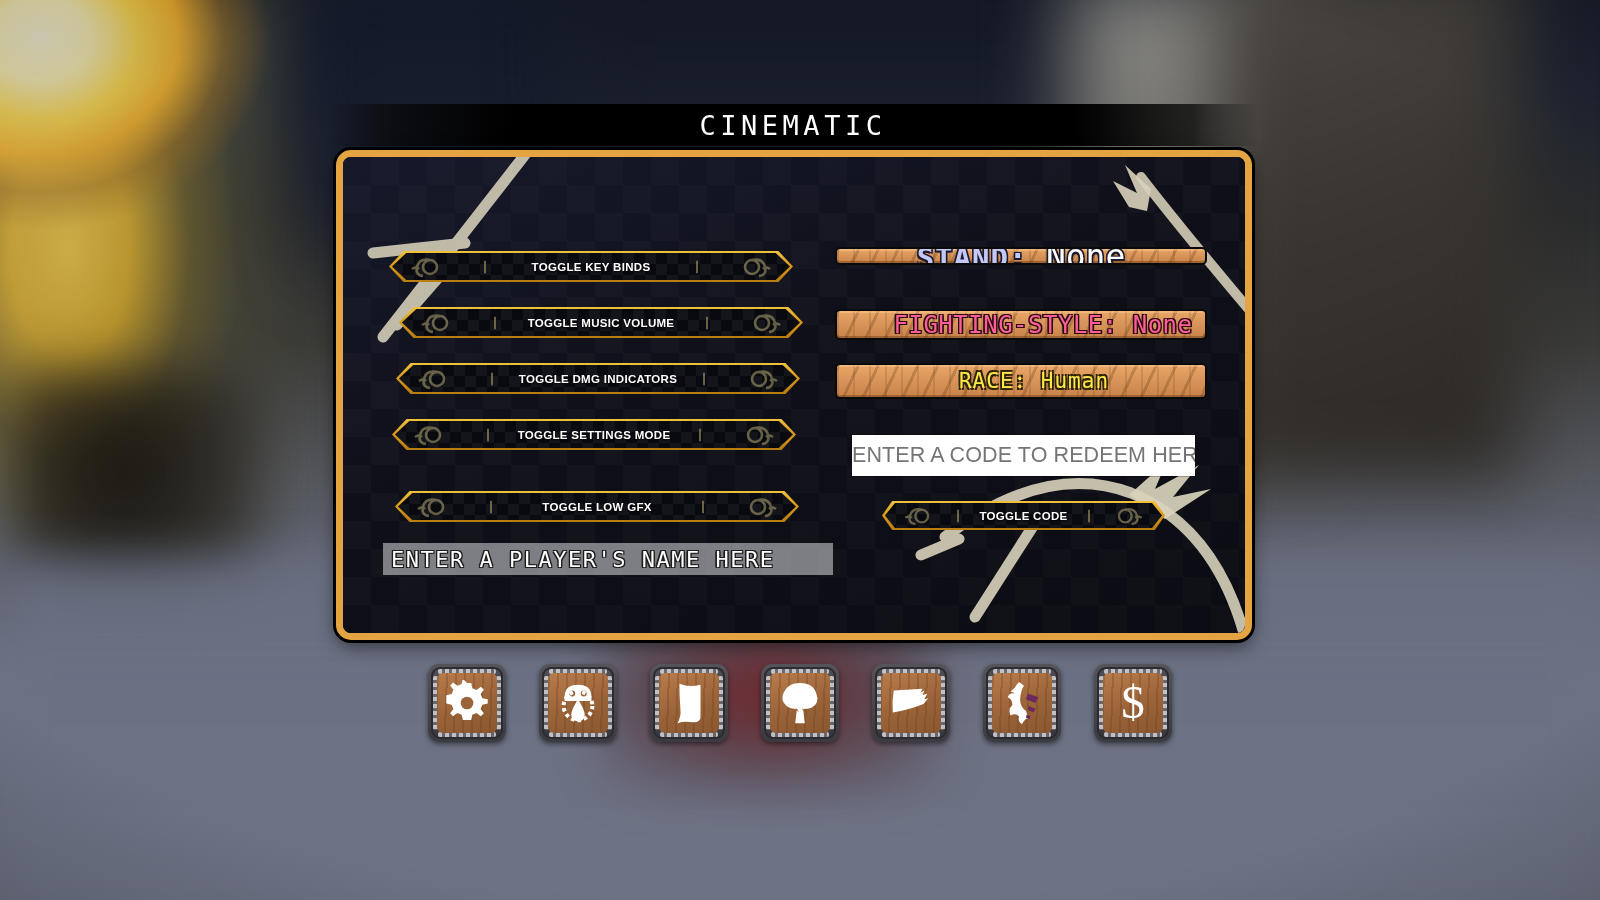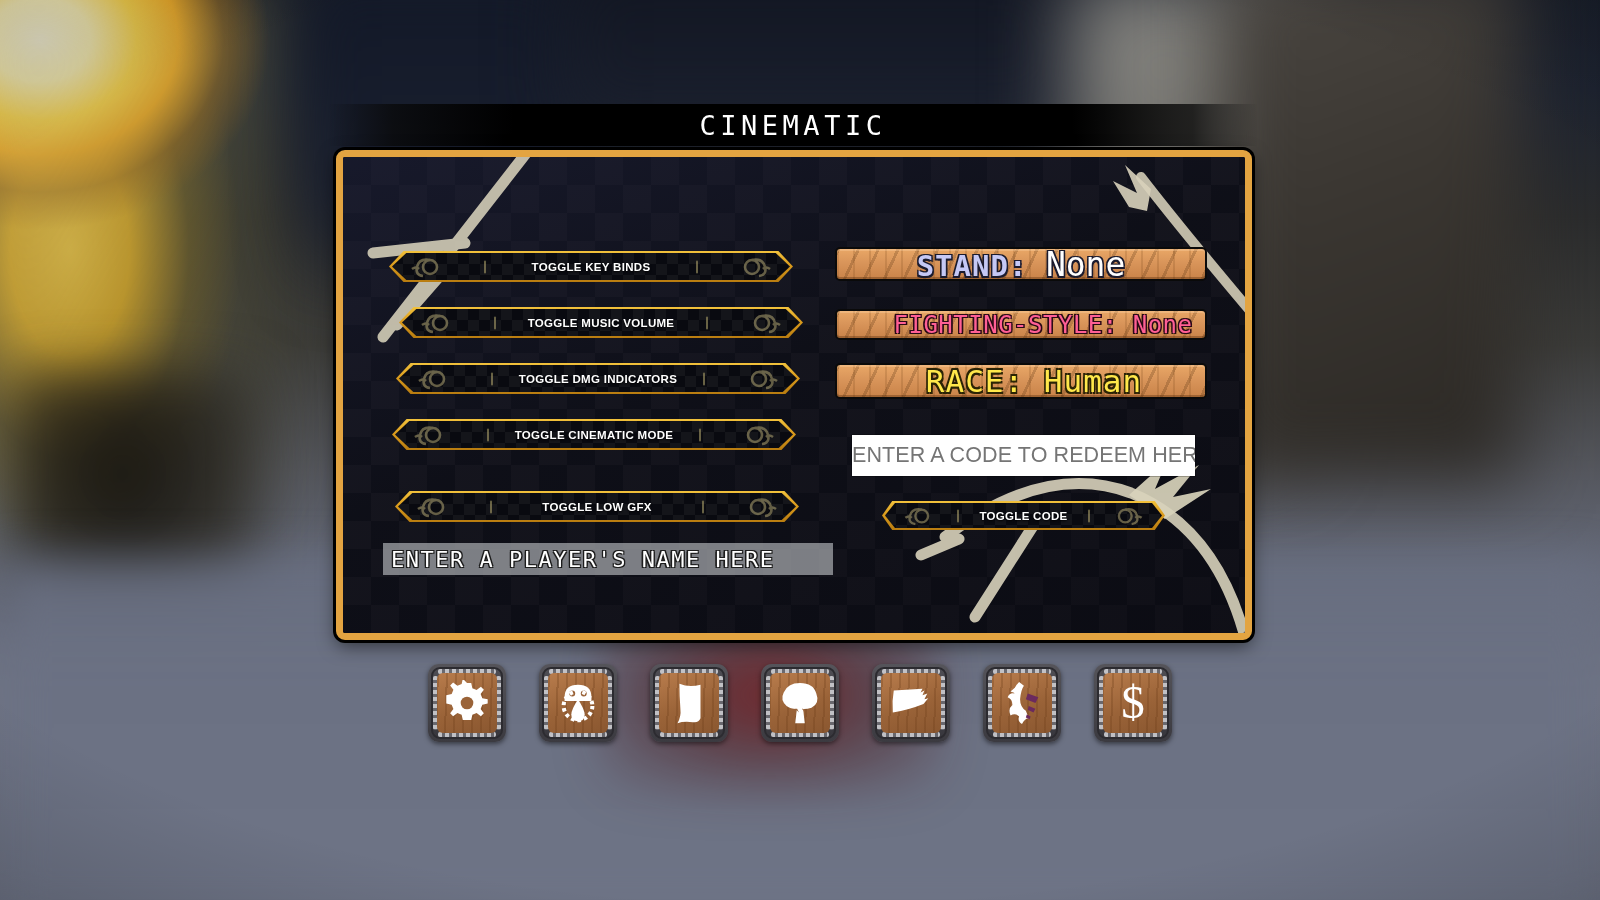--- a/index.html
+++ b/index.html
@@ -55,21 +55,21 @@
   #title-text {
     color:#fff; font-size:27px; letter-spacing:4.5px; font-weight:400;
     font-family:"DejaVu Sans Mono", monospace;
     text-shadow:0 0 4px rgba(0,0,0,0.9);
   }
 
   
   #panel {
     position:absolute; left:336px; top:150px; width:916px; height:490px; z-index:6;
     border:7px solid #e3a441;
-    border-radius:9px;
+    border-radius:15px;
     background:#0c0d14;
     box-shadow:0 0 0 3px #000, 0 6px 18px rgba(0,0,0,0.55);
     overflow:hidden;
   }
   #panel-checker {
     position:absolute; inset:0;
     background-color:#0f1019;
     background-image:
       linear-gradient(45deg, rgba(255,255,255,0.030) 25%, transparent 25%, transparent 75%, rgba(255,255,255,0.030) 75%),
       linear-gradient(45deg, rgba(255,255,255,0.030) 25%, transparent 25%, transparent 75%, rgba(255,255,255,0.030) 75%);
@@ -129,21 +129,21 @@
     font-size:29px; font-weight:700; color:#c5c8f5; letter-spacing:1px;
     text-shadow:-1.5px -1.5px 0 #1b1b2e, 1.5px -1.5px 0 #1b1b2e, -1.5px 1.5px 0 #1b1b2e, 1.5px 1.5px 0 #1b1b2e;
   }
   #stat-stand .stat-val { color:#ffffff; font-size:33px; font-weight:400; letter-spacing:0; }
   #stat-style .stat-text {
     font-size:24px; font-weight:400; color:#ff5f95; letter-spacing:0.5px;
     text-shadow:-1.4px -1.4px 0 #2a0a16, 1.4px -1.4px 0 #2a0a16, -1.4px 1.4px 0 #2a0a16, 1.4px 1.4px 0 #2a0a16;
     margin-left:44px;
   }
   #stat-race .stat-text {
-    font-size:31px; font-weight:400; color:#ffe84a; letter-spacing:1px;
+    font-size:21px; font-weight:400; color:#ffe84a; letter-spacing:1px;
     text-shadow:-1.6px -1.6px 0 #2b2405, 1.6px -1.6px 0 #2b2405, -1.6px 1.6px 0 #2b2405, 1.6px 1.6px 0 #2b2405;
     margin-left:26px;
   }
 
   
   #code-input {
     position:absolute; left:509px; top:278px; width:343px; height:41px;
     background:#ffffff; border:none; outline:none;
     color:#121212; font-size:21.5px; font-weight:400; letter-spacing:0.1px;
     text-align:center; font-family:"Liberation Sans", sans-serif;
@@ -334,21 +334,21 @@
       <div class="orn-bar" style="left:92px;"></div>
       <div class="orn-bar" style="right:92px;"></div>
       <svg class="orn orn-r" width="34" height="22" viewBox="0 0 34 22">
         <g fill="none" stroke="#cfc083" stroke-width="2.6" opacity="0.85">
           <circle cx="14" cy="11" r="7"></circle>
             <path d="M 14 4 Q 25 2 27 11 Q 29 19 21 20"></path>
             <path d="M 32 13 q -4 -3 -7 0"></path>
         </g>
       </svg>
     </div>
-    <span class="toggle-label">TOGGLE CINEMATIC MODE</span>
+    <span class="toggle-label">TOGGLE SETTINGS MODE</span>
   </div>
 
   <div class="toggle-btn" style="left:52px; top:318px;margin-top:16px;">
     <div class="toggle-inner">
       <svg class="orn orn-l" width="34" height="22" viewBox="0 0 34 22">
         <g fill="none" stroke="#cfc083" stroke-width="2.6" opacity="0.85">
           <circle cx="20" cy="11" r="7"></circle>
             <path d="M 20 4 Q 9 2 7 11 Q 5 19 13 20"></path>
             <path d="M 2 13 q 4 -3 7 0"></path>
         </g>
@@ -359,21 +359,21 @@
         <g fill="none" stroke="#cfc083" stroke-width="2.6" opacity="0.85">
           <circle cx="14" cy="11" r="7"></circle>
             <path d="M 14 4 Q 25 2 27 11 Q 29 19 21 20"></path>
             <path d="M 32 13 q -4 -3 -7 0"></path>
         </g>
       </svg>
     </div>
     <span class="toggle-label">TOGGLE LOW GFX</span>
   </div>
 
-  <div class="stat-bar" id="stat-stand" style="left:492px; top:90px; width:372px; height:34px;">
+  <div class="stat-bar" id="stat-stand" style="left:492px; top:90px; width:372px; height:18px;">
     <div class="stat-text">
       <span>STAND:</span>
       <span class="stat-val">None</span>
     </div>
   </div>
 
   <div class="stat-bar" id="stat-style" style="left:492px; top:152px; width:372px; height:31px;">
     <div class="stat-text">
       <span>FIGHTING-STYLE:</span>
       <span class="stat-val">None</span>

